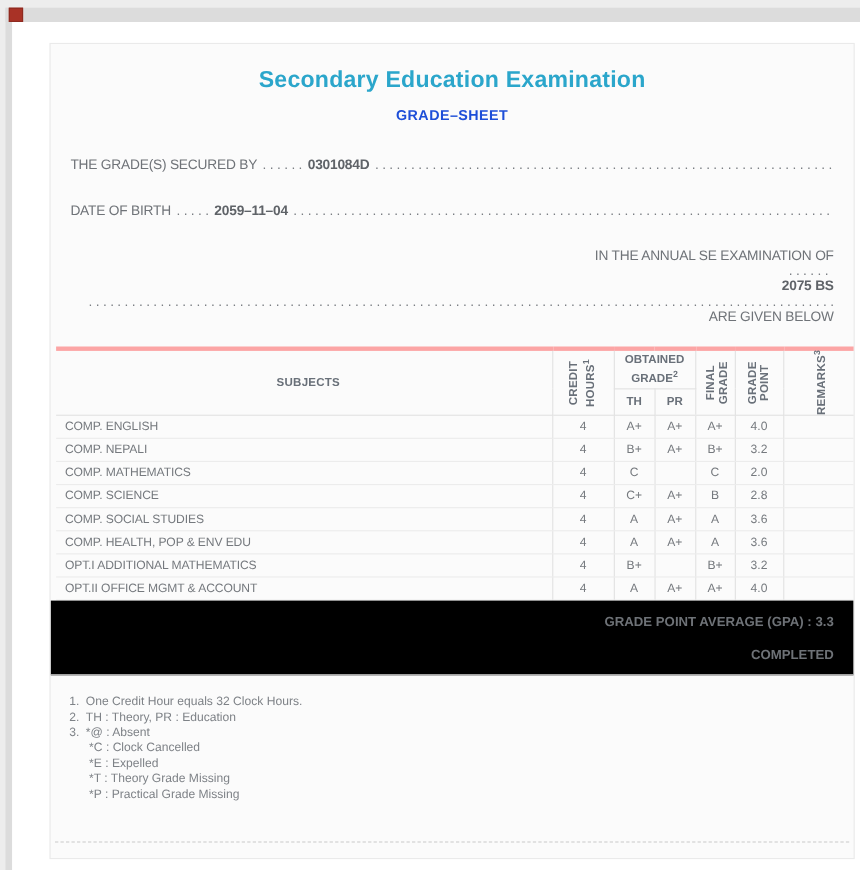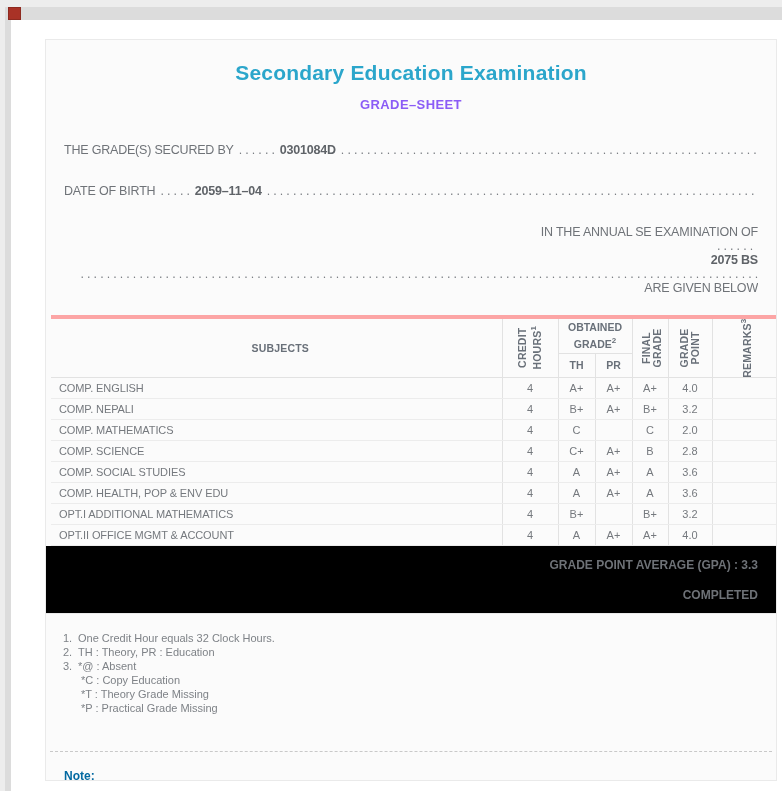--- a/index.html
+++ b/index.html
@@ -11,21 +11,21 @@
   .paper     { position:absolute; left:11px; top:20px; right:0; bottom:0; background:#ffffff; }
   .red-marker{ position:absolute; left:8px; top:7px; width:13px; height:13px;
                background:#a93226; border:1px solid #8e2a20; z-index:9; }
 
   .card { position:absolute; left:31px; top:39px; width:732px; height:742px;
           background:#fbfbfb; border:1px solid #eaeaea; z-index:2; overflow:hidden;margin-left:14px; }
 
   .title { margin-top:21px; text-align:center; font-size:21px; font-weight:bold;
            color:#2ba6cb; letter-spacing:.2px; line-height:24px; }
   .subtitle { margin-top:12px; text-align:center; font-size:13px; font-weight:bold;
-              color:#8b5cf6; letter-spacing:.4px; line-height:15px; }
+              color:#1d4ed8; letter-spacing:.4px; line-height:15px; }
 
   .info { margin:31px 18px 0 18px; font-size:12.5px; color:#6f7378; letter-spacing:-.2px; }
   .info-line { display:flex; align-items:flex-end; white-space:nowrap; overflow:hidden;
                line-height:14px; margin-bottom:27px; }
   .info-line:last-child { margin-bottom:0;flex-direction:column; }
   .info-dots { margin:0 5px; color:#7a7e83; }
   .info-value { font-weight:bold; color:#5f6368; }
   .leader { flex:1 1 auto; overflow:hidden; margin-left:5px; color:#7a7e83; }
   .info-suffix { margin-left:5px; flex:0 0 auto; }
 
@@ -235,21 +235,22 @@
       <span>One Credit Hour equals 32 Clock Hours.</span>
     </div>
     <div class="fn-item">
       <span class="fn-num">2.</span>
       <span>TH : Theory, PR : Education</span>
     </div>
     <div class="fn-item">
       <span class="fn-num">3.</span>
       <span>*@ : Absent</span>
     </div>
-    <div class="fn-sub">*C : Copy Education</div>
+    <div class="fn-sub">*C : Clock Cancelled</div>
+    <div class="fn-sub">*E : Expelled</div>
     <div class="fn-sub">*T : Theory Grade Missing</div>
     <div class="fn-sub">*P : Practical Grade Missing</div>
   </div>
 
   <div class="divider"></div>
 
   <div class="note-block">
     <div class="note-label">Note:</div>
   </div>
 

